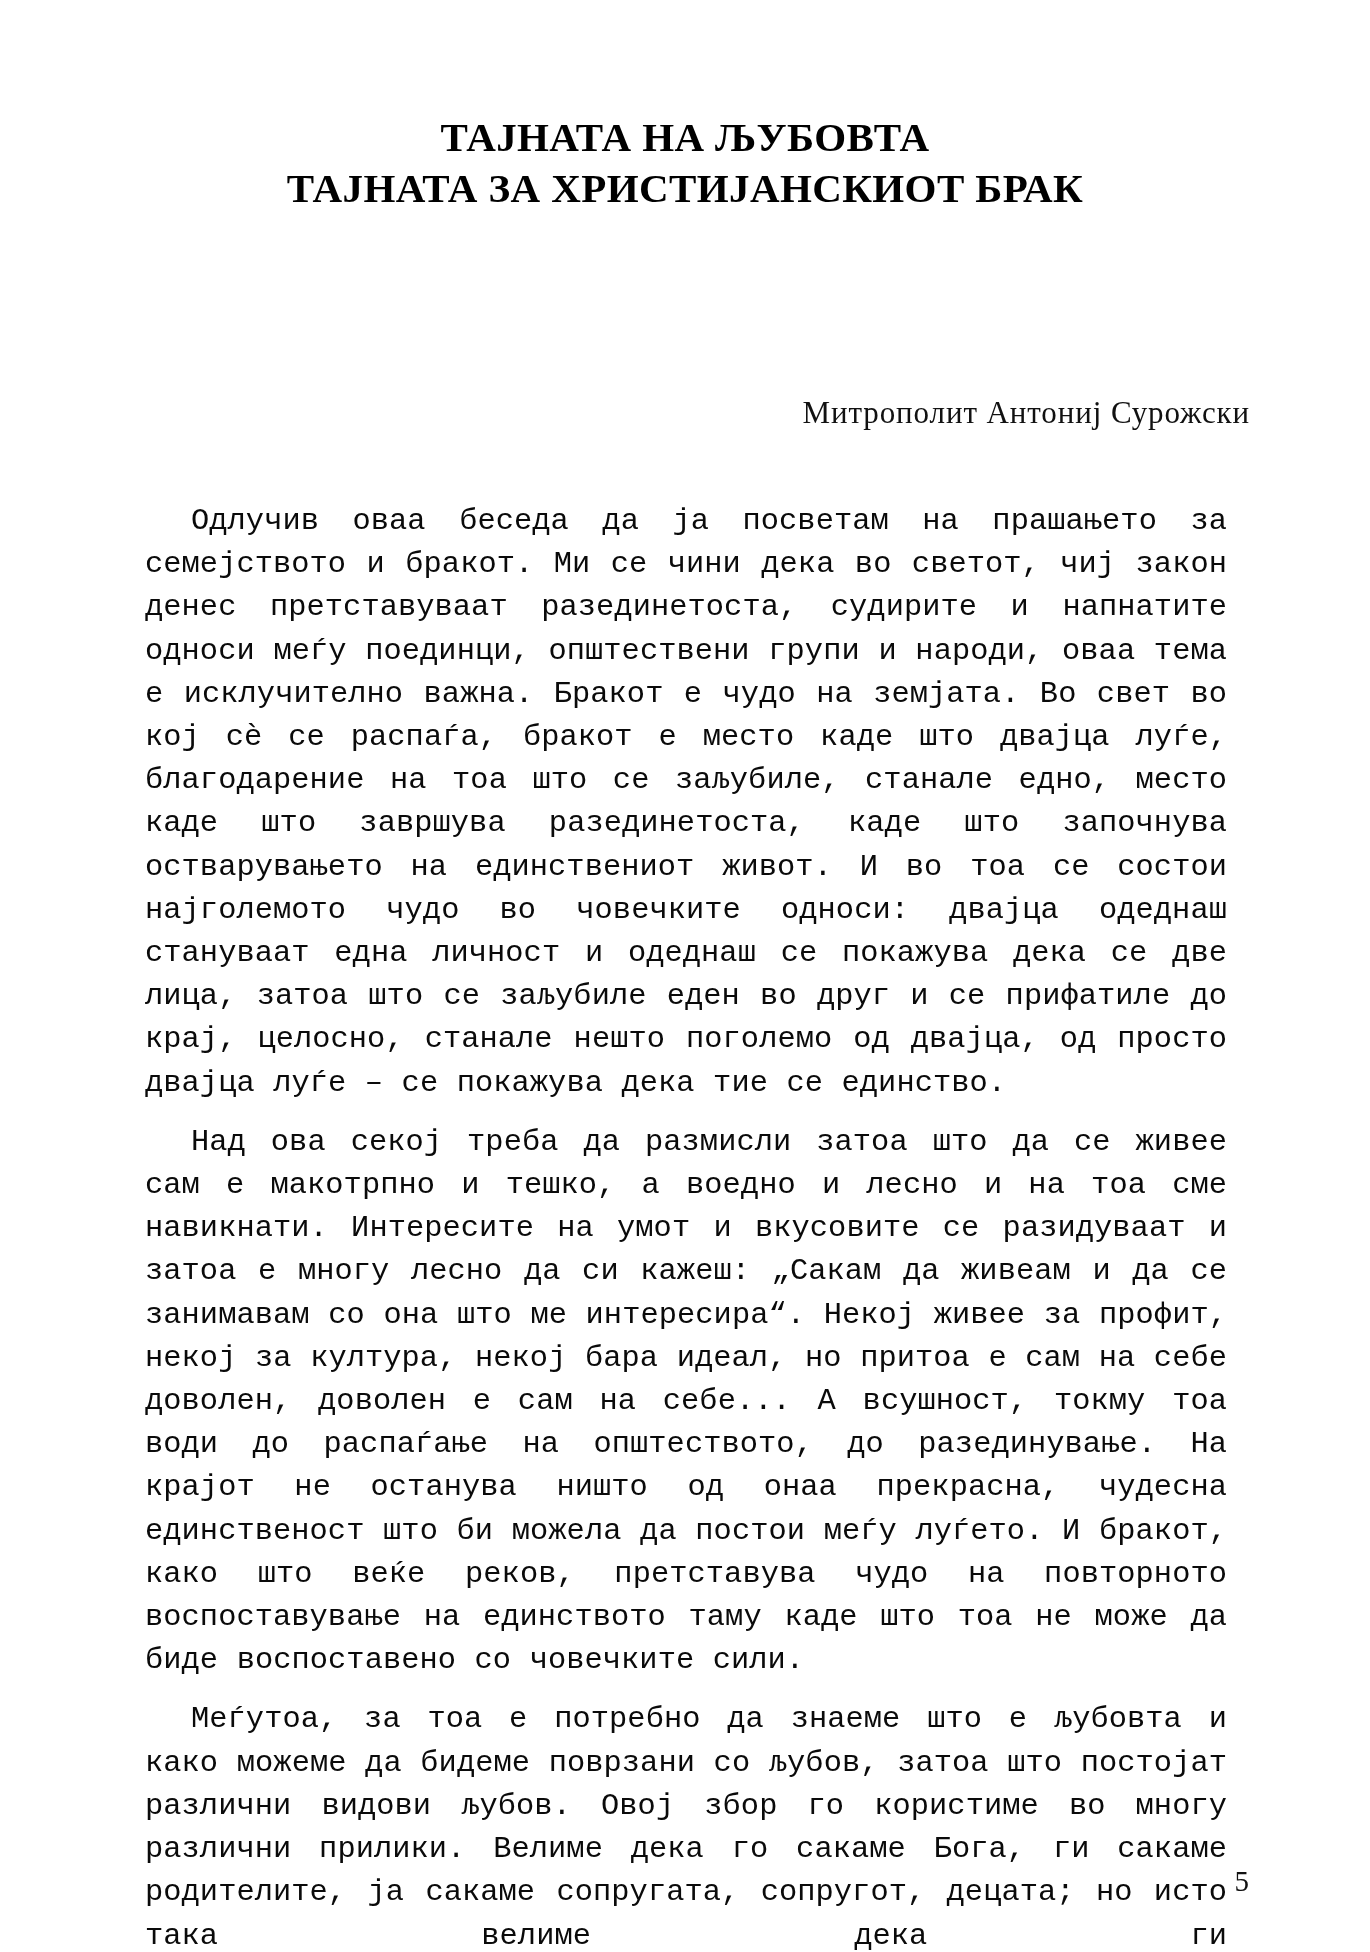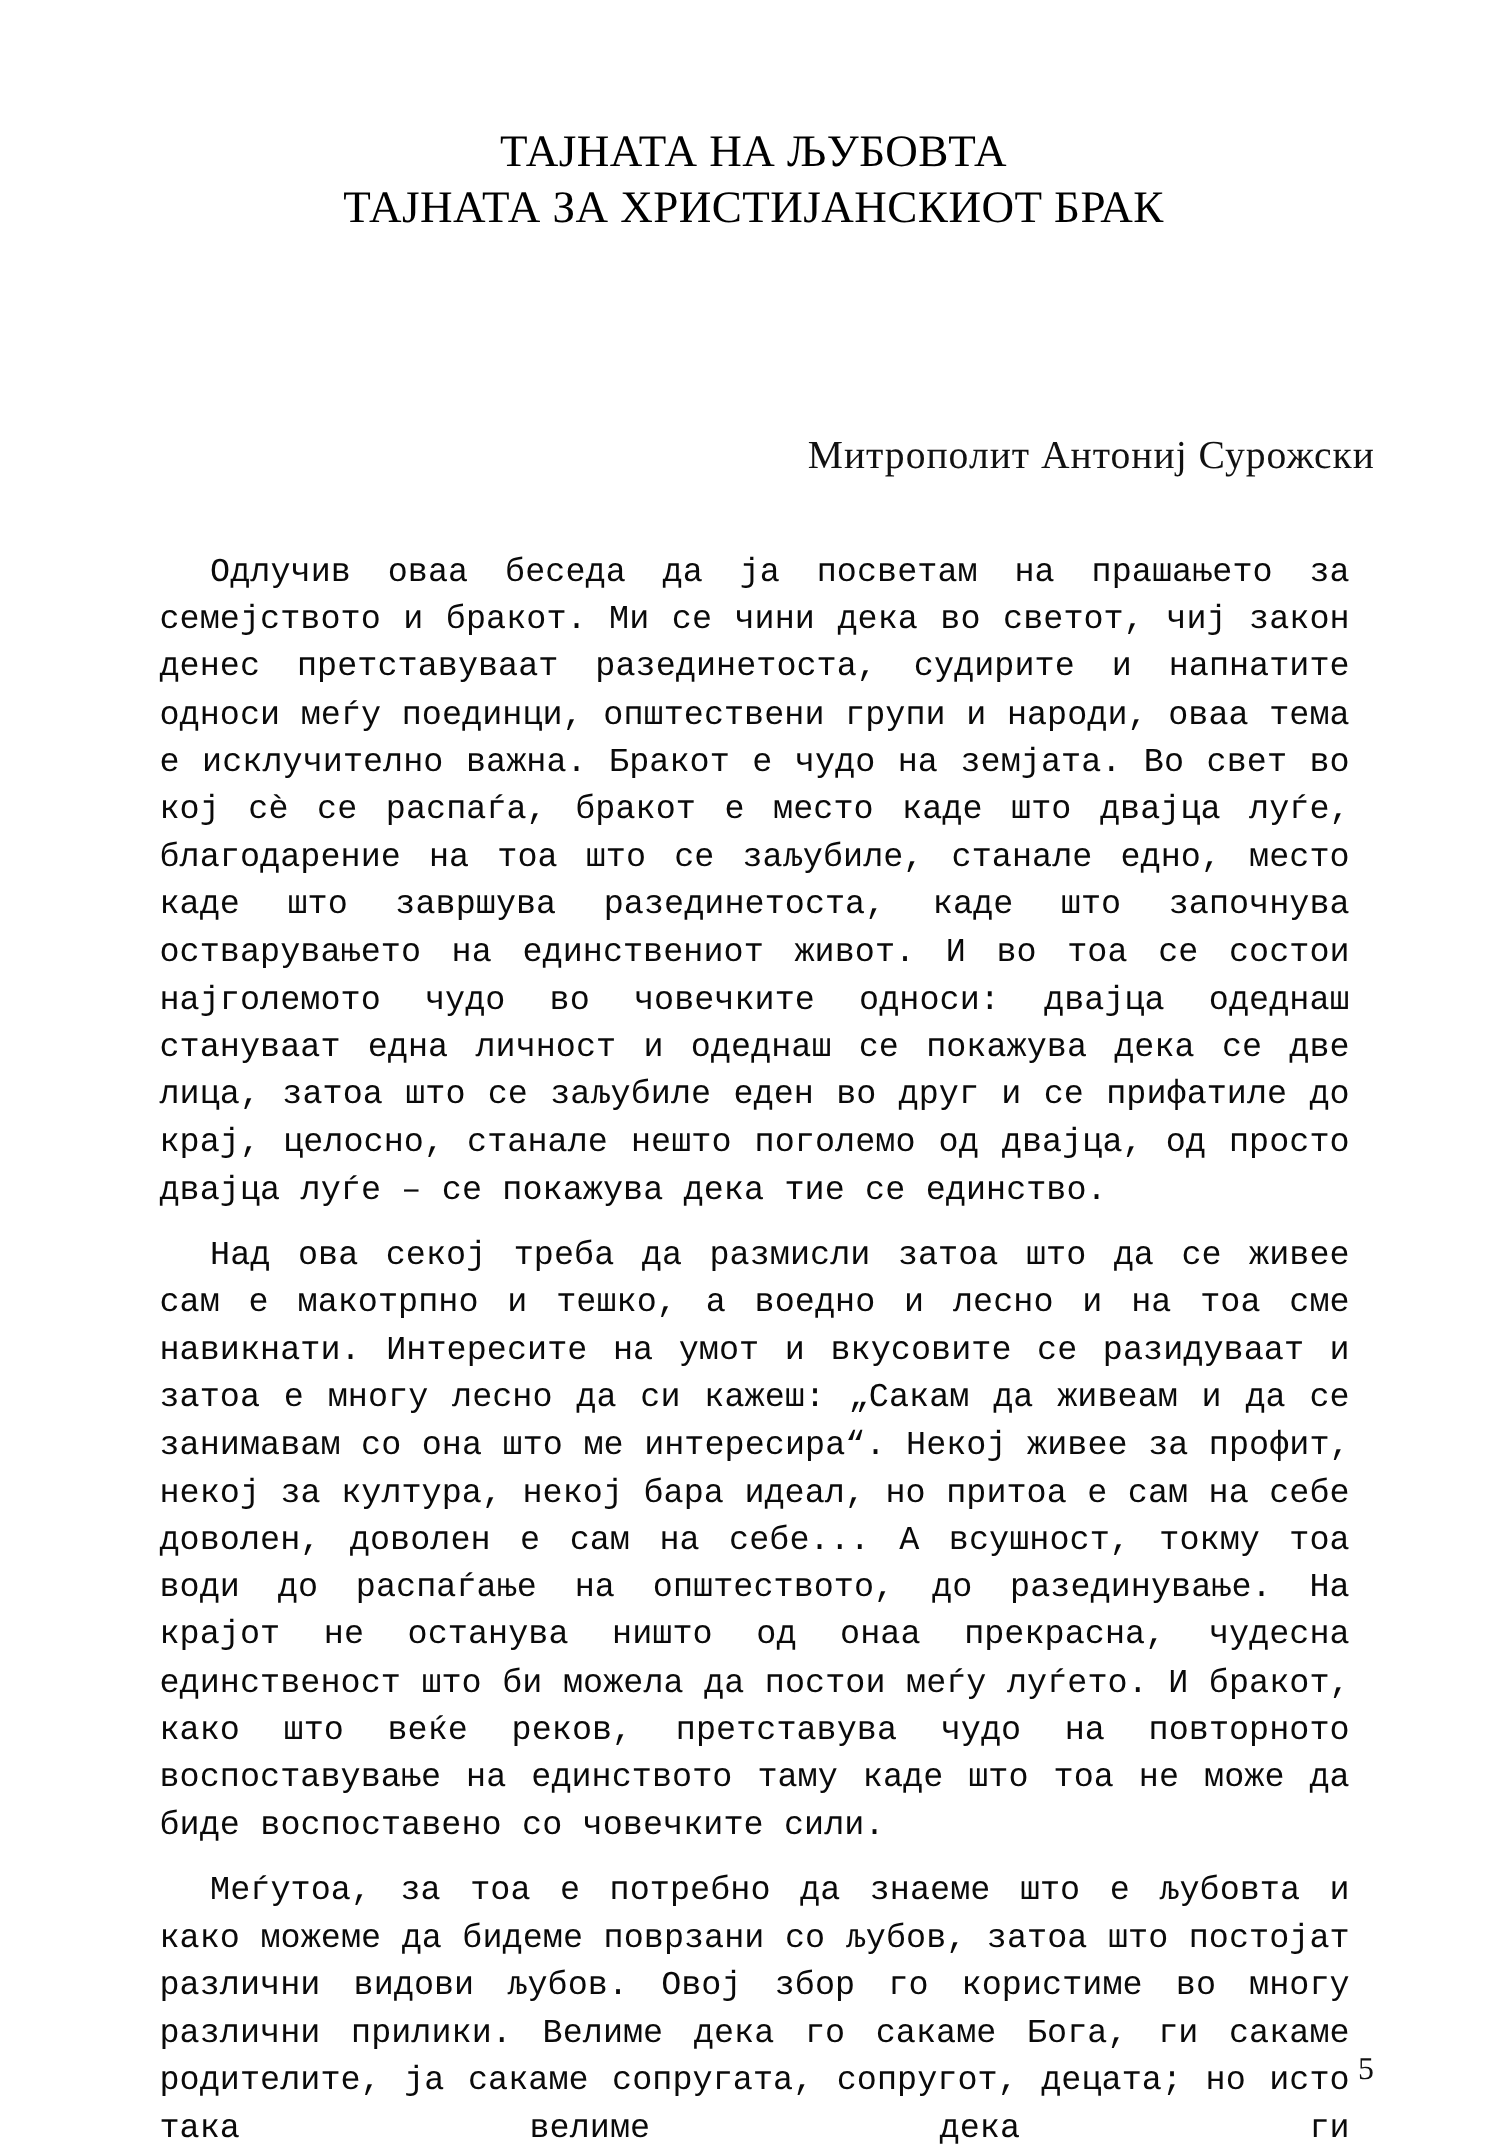--- a/index.html
+++ b/index.html
@@ -26,42 +26,42 @@
   .title-block {
     position: absolute;
     left: 0;
     right: 0;
     top: 112px;
     text-align: center;
   }
   .title-line {
     display: block;
     font-family: "Liberation Serif", "DejaVu Serif", serif;
-    font-weight: 400;
+    font-weight: 700;
     font-size: 41px;
     line-height: 51px;
     letter-spacing: 0.4px;
     color: #000000;
     white-space: nowrap;
   }
   .title-line-2 {
     font-size: 41px;
   }
 
   
   .author-block {
     position: absolute;
     left: 128px;
     right: 120px;
     top: 394px;
     text-align: right;
   }
   .author-name {
     font-family: "Liberation Serif", "DejaVu Serif", serif;
-    font-size: 36px;
+    font-size: 31px;
     line-height: 38px;
     letter-spacing: 0.9px;
     color: #111111;
   }
 
   
   .body-block {
     position: absolute;
     left: 129px;
     top: 484px;

